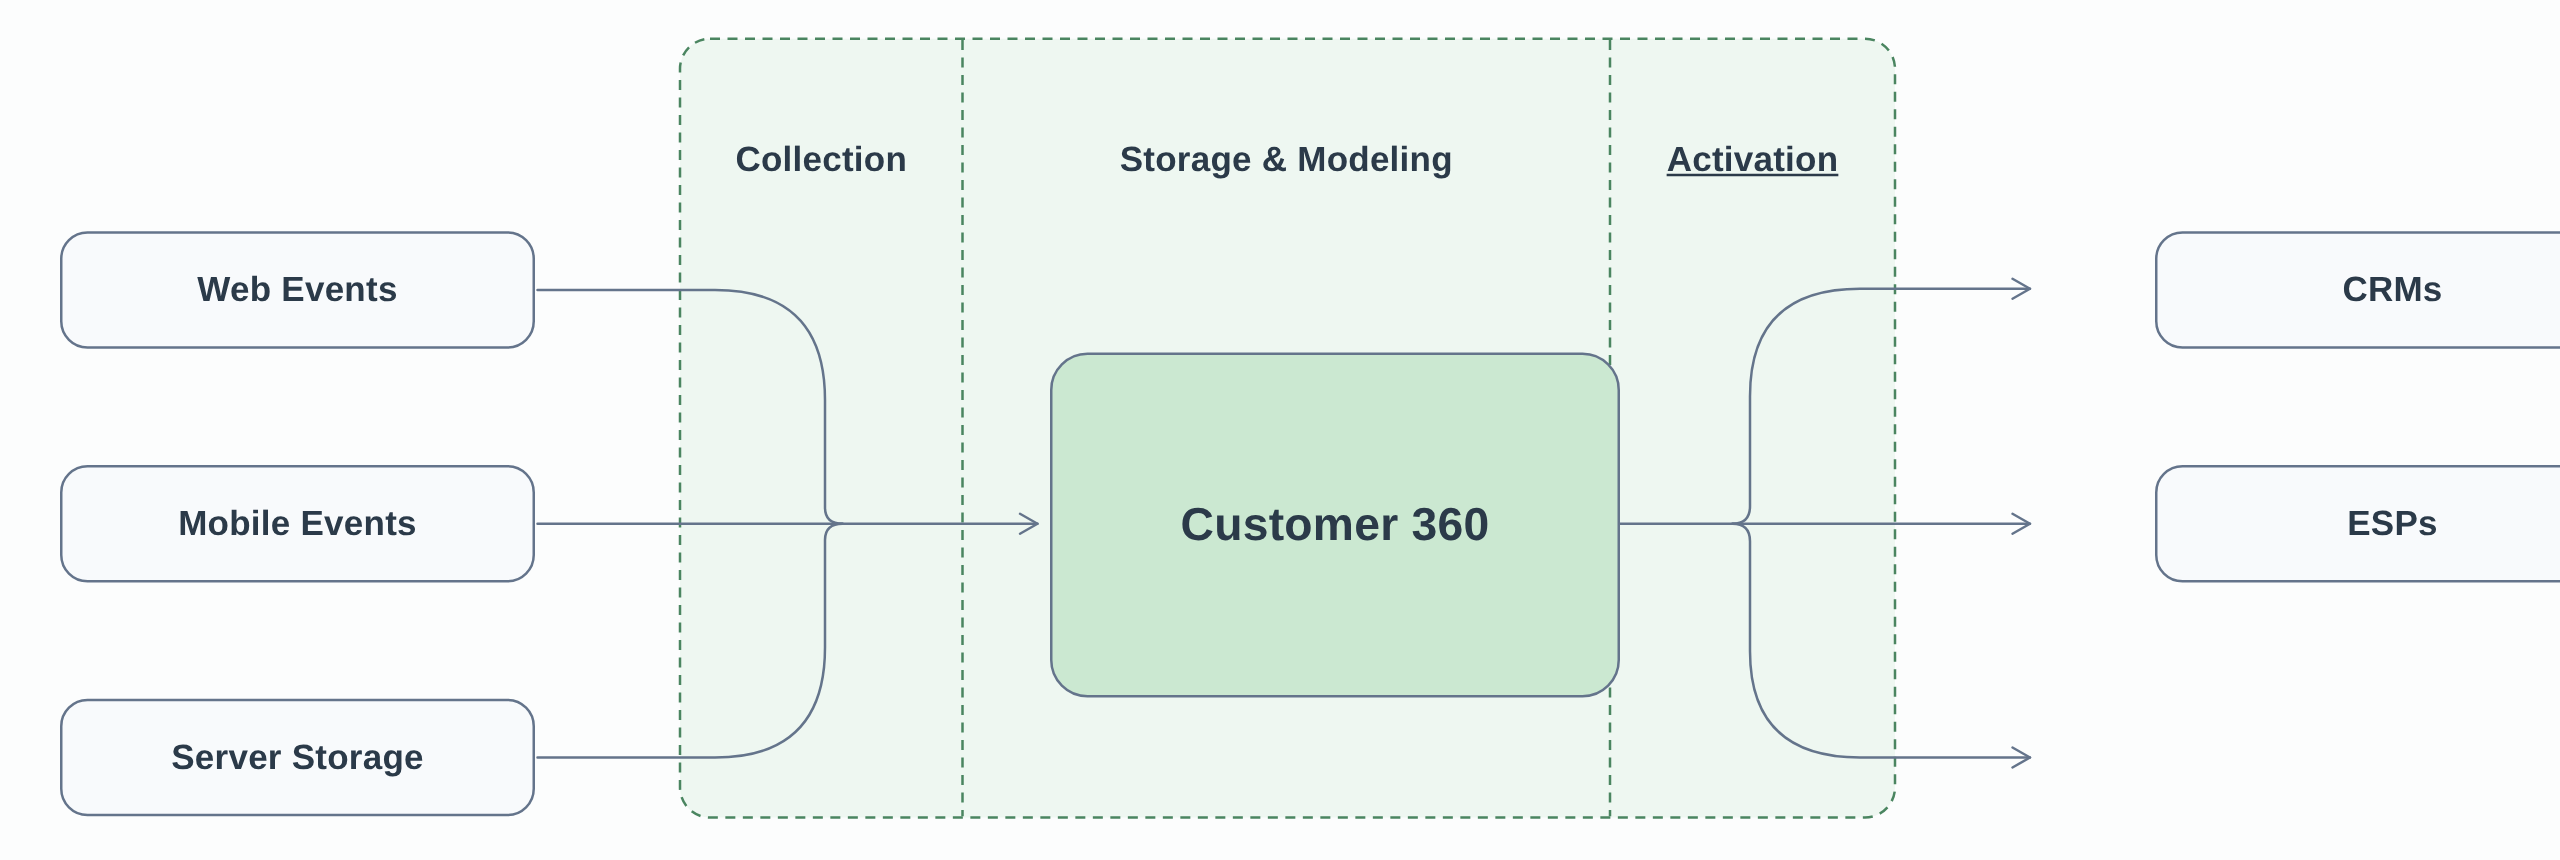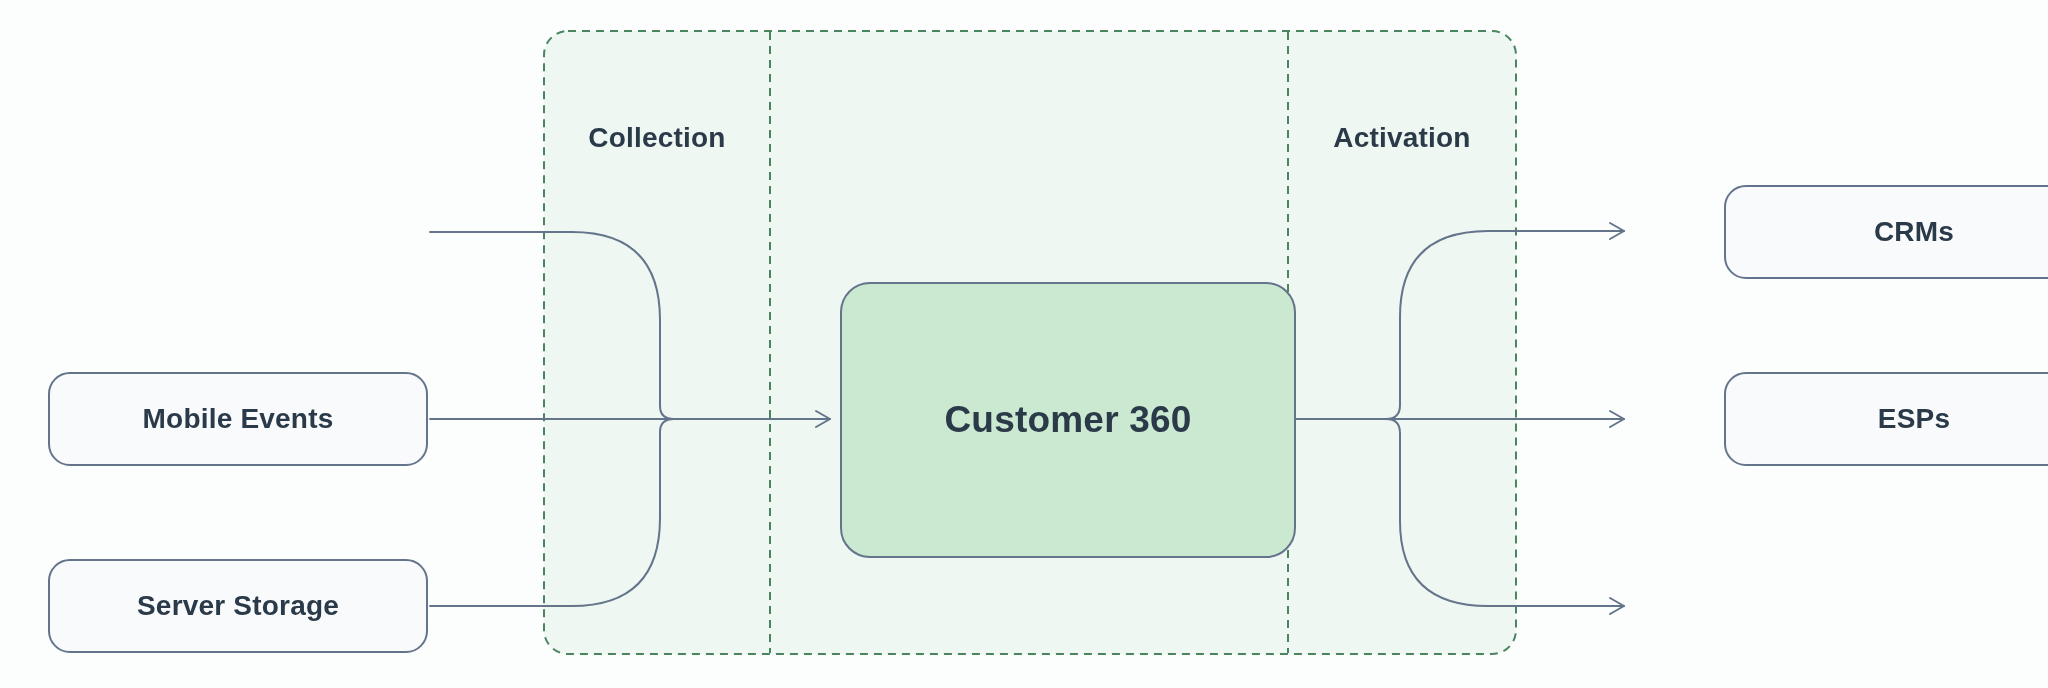--- a/index.html
+++ b/index.html
@@ -45,30 +45,30 @@
     width:456px;height:276px;
     background:var(--hub-fill);
     border:2px solid var(--hub-border);
     border-radius:30px;
     display:flex;align-items:center;justify-content:center;
     color:var(--text);
     font-size:37px;font-weight:700;
     letter-spacing:.2px;
   }
   .zone-label{
-    position:absolute;top:120px;height:36px;
+    position:absolute;top:110px;height:36px;
     display:flex;align-items:center;justify-content:center;
     color:var(--text);
     font-size:28px;font-weight:700;
     letter-spacing:.2px;
     white-space:nowrap;
   }
   .zone-label.collection{left:544px;width:226px;}
   .zone-label.storage{left:770px;width:518px;}
-  .zone-label.activation{left:1288px;width:228px;}
+  .zone-label.activation{left:1288px;width:228px;text-decoration:underline;}
   svg .zone-rect{fill:var(--zone-fill);stroke:var(--zone-border);}
   svg .zone-divider{stroke:var(--zone-border);}
   svg .edge{stroke:var(--connector);fill:none;}
 </style>
 </head>
 <body>
 
 <div class="canvas">
 
   <svg class="layer" width="2048" height="688" viewBox="0 0 2048 688">
@@ -86,22 +86,26 @@
     <path class="edge" stroke-width="2" stroke-linecap="round" stroke-linejoin="round" d="M 1610 411 L 1624 419 L 1610 427"></path>
 
     <path class="edge" stroke-width="2" stroke-linecap="round" d="M 1386 419 Q 1400 419 1400 405 L 1400 317 Q 1400 231 1488 231 L 1624 231"></path>
     <path class="edge" stroke-width="2" stroke-linecap="round" stroke-linejoin="round" d="M 1610 223 L 1624 231 L 1610 239"></path>
 
     <path class="edge" stroke-width="2" stroke-linecap="round" d="M 1386 419 Q 1400 419 1400 433 L 1400 521 Q 1400 606 1488 606 L 1624 606"></path>
     <path class="edge" stroke-width="2" stroke-linecap="round" stroke-linejoin="round" d="M 1610 598 L 1624 606 L 1610 614"></path>
   </svg>
 
   <div class="zone-label collection">Collection</div>
+  <div class="zone-label storage">Storage &amp; Modeling</div>
   <div class="zone-label activation">Activation</div>
 
+  <div class="node src row-top">
+    <span>Web Events</span>
+  </div>
   <div class="node src row-mid">
     <span>Mobile Events</span>
   </div>
   <div class="node src row-bot">
     <span>Server Storage</span>
   </div>
 
   <div class="hub">
     <span>Customer 360</span>
   </div>

